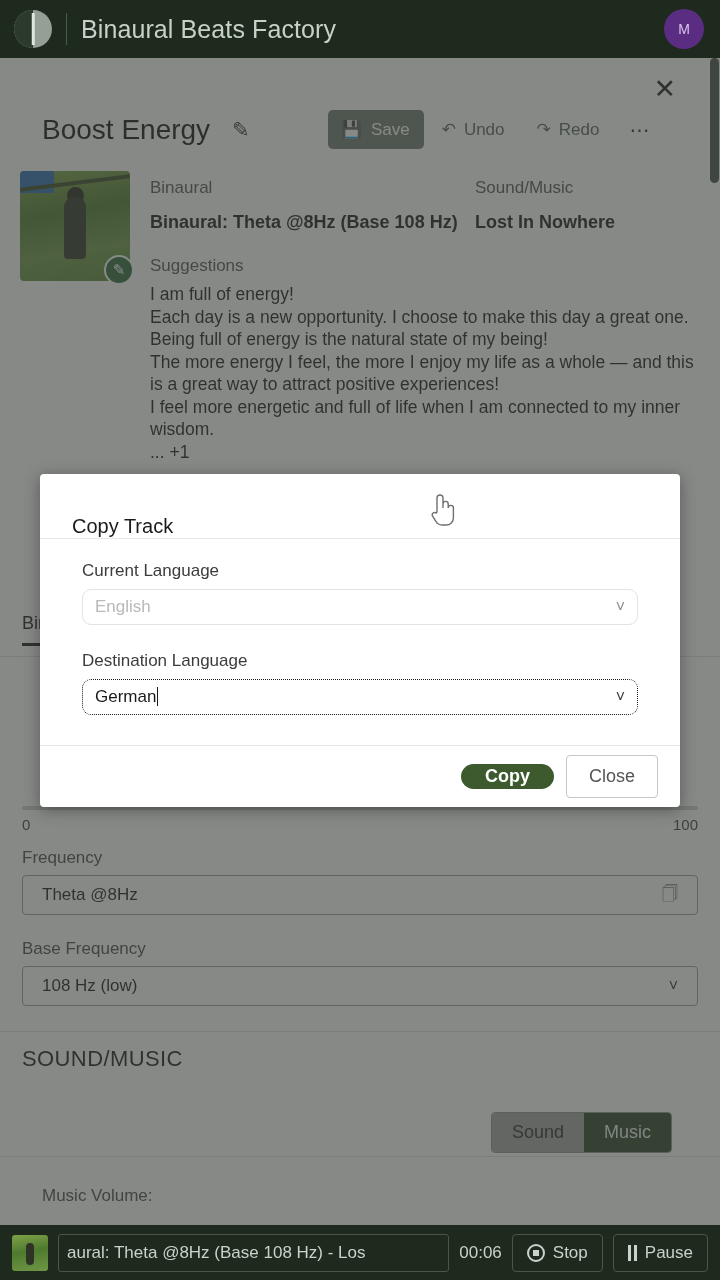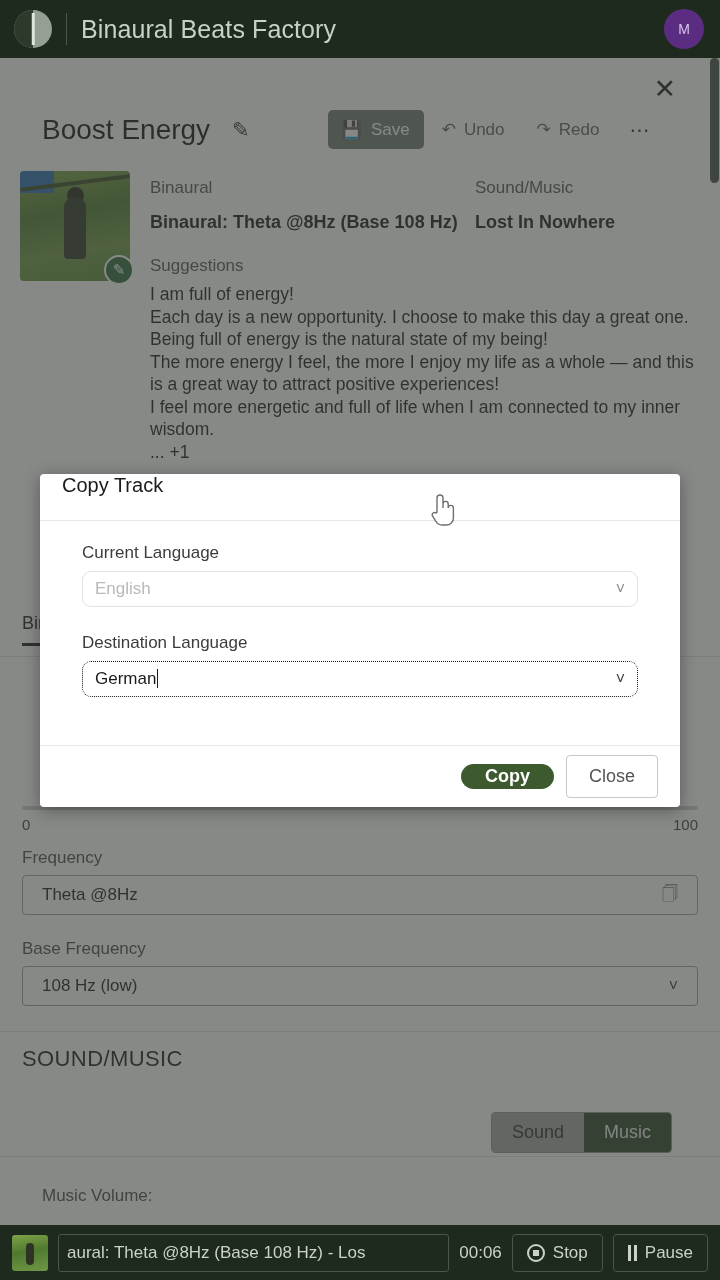--- a/index.html
+++ b/index.html
@@ -183,21 +183,21 @@
   }
 
   
   .modal {
     position: absolute; left: 40px; top: 474px; width: 640px; height: 333px;
     background: #fff; border-radius: 4px; z-index: 60;
     box-shadow: 0 3px 16px rgba(0,0,0,.35);
     display: flex; flex-direction: column;
   }
   .modal-head {
-    height: 47px; display: flex; align-items: flex-start; padding: 0 22px;
+    height: 65px; display: flex; align-items: flex-end; padding: 0 32px;
     border-bottom: 1px solid #e7e7e7; flex: none;
   }
   .modal-title { font-size: 20px; color: #1b1b1b; }
   .modal-body { flex: 1; padding: 22px 42px 0; }
   .m-label { font-size: 17px; color: #3c3c3c; margin-bottom: 8px; }
   .m-select {
     height: 36px; border: 1px solid #e3e3e3; border-radius: 9px;
     display: flex; align-items: center; padding: 0 12px; font-size: 17px;
     color: #b9b9b9; margin-bottom: 26px; background: #fff;
   }

